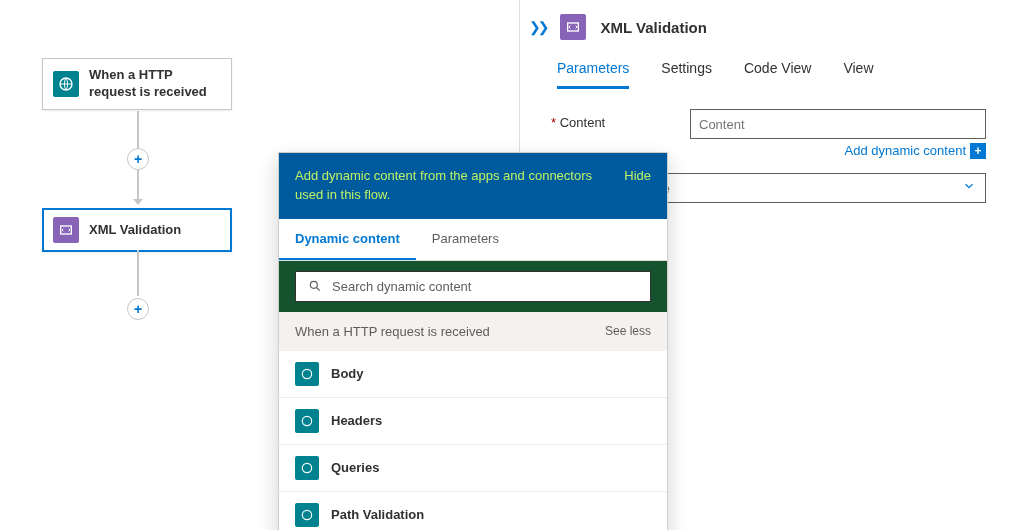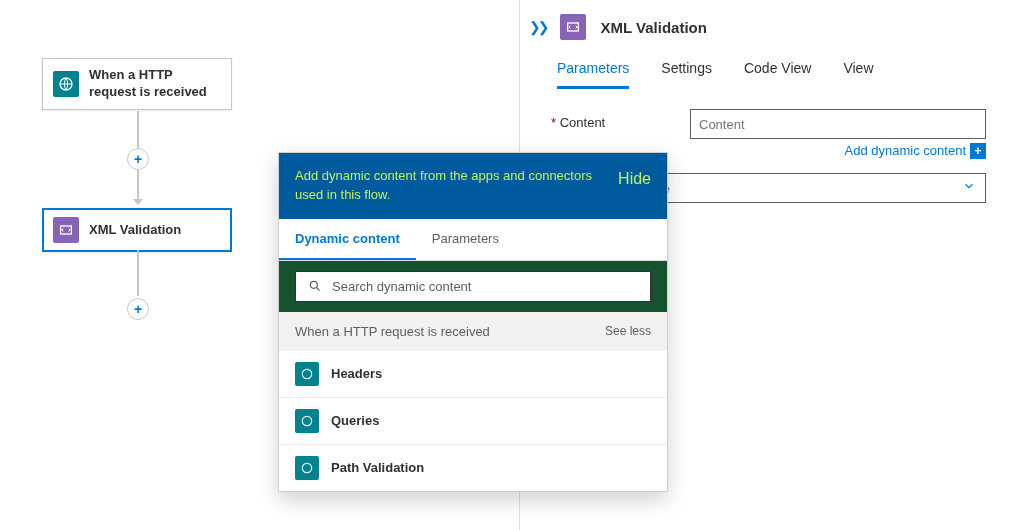--- a/index.html
+++ b/index.html
@@ -97,21 +97,21 @@
     color: #bef264;
     padding: 14px 16px;
     display: flex;
     justify-content: space-between;
     align-items: flex-start;
     gap: 20px;
     font-size: 13px;
     line-height: 1.45;
   }
   .dc-header-text { flex: 1; }
-  .dc-hide { cursor: pointer; font-size: 16px; }
+  .dc-hide { cursor: pointer; font-size: 13px; }
   .dc-tabs {
     display: flex;
     border-bottom: 1px solid #e1dfdd;
   }
   .dc-tab {
     padding: 12px 16px;
     font-size: 13px;
     color: #605e5c;
     cursor: pointer;
     border-bottom: 2px solid transparent;
@@ -311,20 +311,28 @@
       <svg viewBox="0 0 24 24">
           <circle cx="10" cy="10" r="6" fill="none" stroke="#605e5c" stroke-width="2"></circle>
           <line x1="15" y1="15" x2="20" y2="20" stroke="#605e5c" stroke-width="2"></line>
         </svg>
       <input type="text" placeholder="Search dynamic content" style="">
     </div>
   </div>
   <div class="dc-group-header">
     <span>When a HTTP request is received</span>
     <span class="dc-seeless">See less</span>
+  </div>
+  <div class="dc-item">
+    <div class="dc-item-icon">
+        <svg viewBox="0 0 24 24">
+          <circle cx="12" cy="12" r="8" fill="none" stroke="#fff" stroke-width="2"></circle>
+        </svg>
+      </div>
+    <span>Body</span>
   </div>
   <div class="dc-item">
     <div class="dc-item-icon">
         <svg viewBox="0 0 24 24">
           <circle cx="12" cy="12" r="8" fill="none" stroke="#fff" stroke-width="2"></circle>
         </svg>
       </div>
     <span>Headers</span>
   </div>
   <div class="dc-item">

